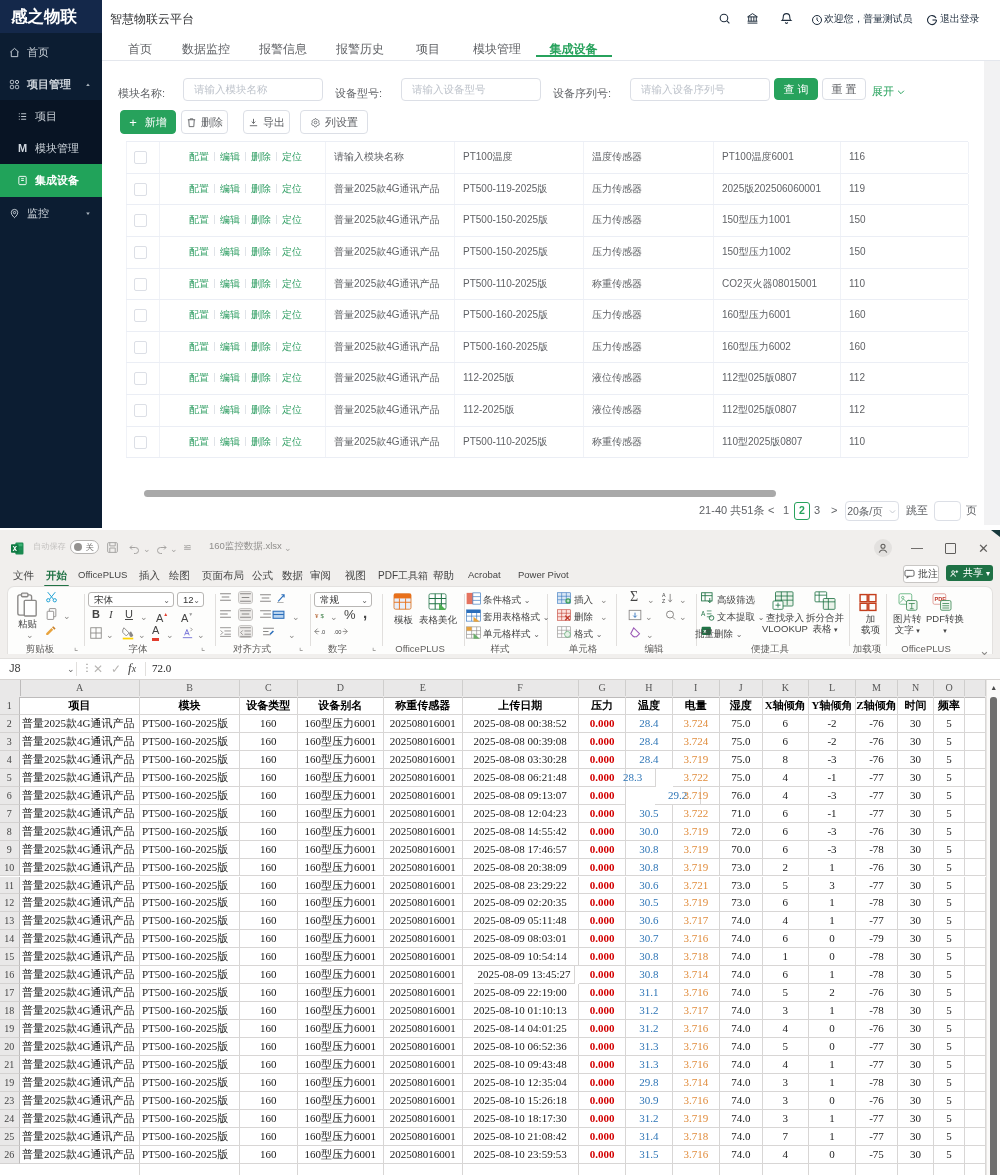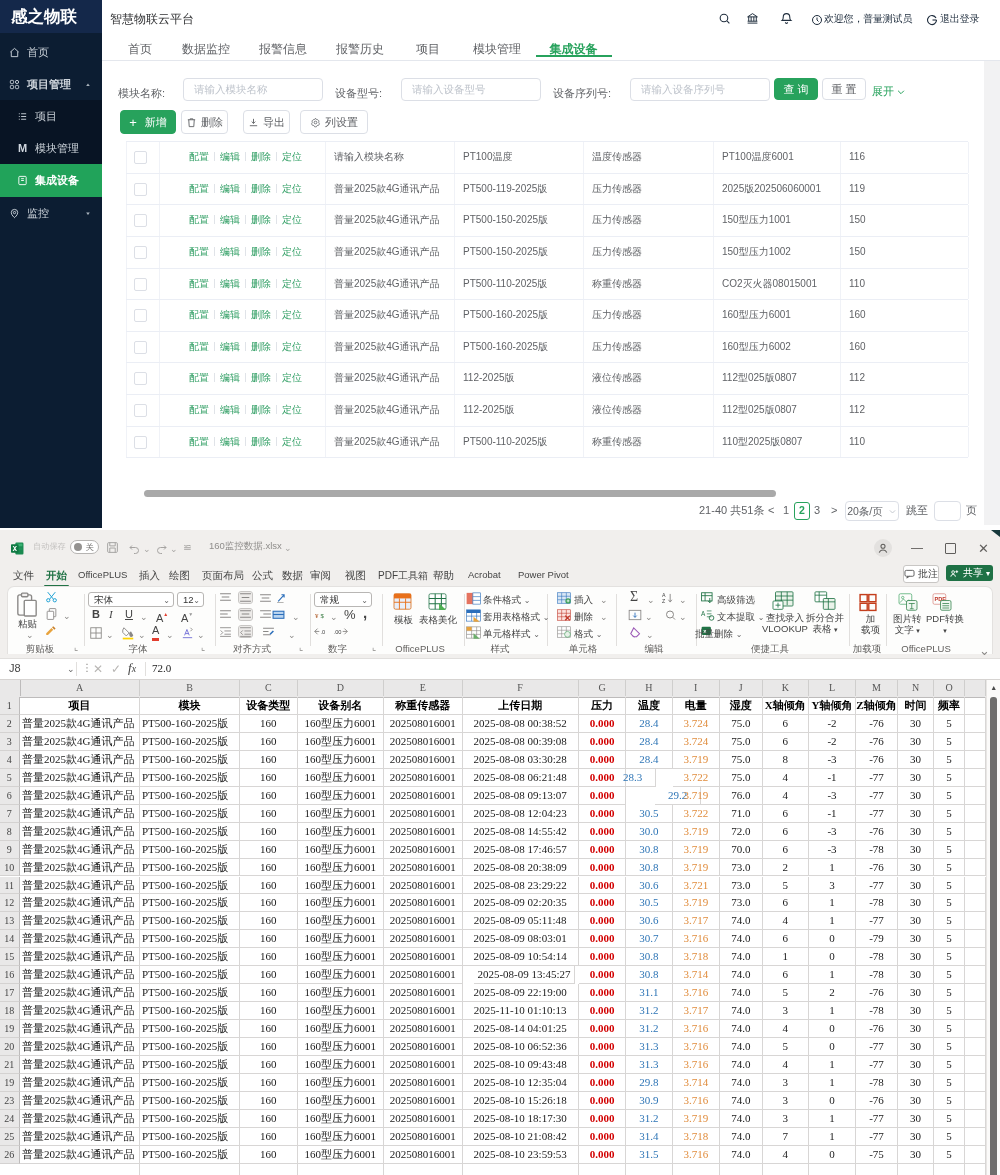--- a/index.html
+++ b/index.html
@@ -1169,21 +1169,21 @@
         <span class="xc" style="left:934.0px;width:31px">5</span>
         <span class="xc" style="left:965.0px;width:20.6px"></span>
       </div>
       <div class="xrow" style="top:322.15px">
         <span class="xrn">18</span>
         <span class="xc la" style="left:20px;width:120px">普量2025款4G通讯产品</span>
         <span class="xc la" style="left:140px;width:100px">PT500-160-2025版</span>
         <span class="xc" style="left:240px;width:57.5px">160</span>
         <span class="xc" style="left:297.5px;width:86.5px">160型压力6001</span>
         <span class="xc" style="left:384.0px;width:78.5px">202508016001</span>
-        <span class="xc" style="left:462.5px;width:116.25px">2025-11-10 01:10:13</span>
+        <span class="xc" style="left:462.5px;width:116.25px">2025-08-10 01:10:13</span>
         <span class="xc red" style="left:578.75px;width:47.5px">0.000</span>
         <span class="xc blu" style="left:626.25px;width:46.25px">31.2</span>
         <span class="xc org" style="left:672.5px;width:47.5px">3.717</span>
         <span class="xc" style="left:720.0px;width:42.5px">74.0</span>
         <span class="xc" style="left:762.5px;width:46.5px">3</span>
         <span class="xc" style="left:809.0px;width:47px">1</span>
         <span class="xc" style="left:856.0px;width:42px">-78</span>
         <span class="xc" style="left:898.0px;width:36px">30</span>
         <span class="xc" style="left:934.0px;width:31px">5</span>
         <span class="xc" style="left:965.0px;width:20.6px"></span>

